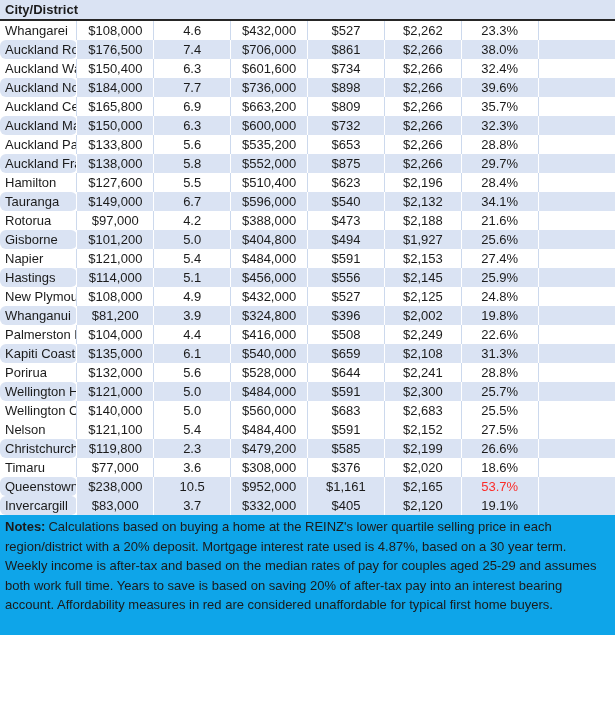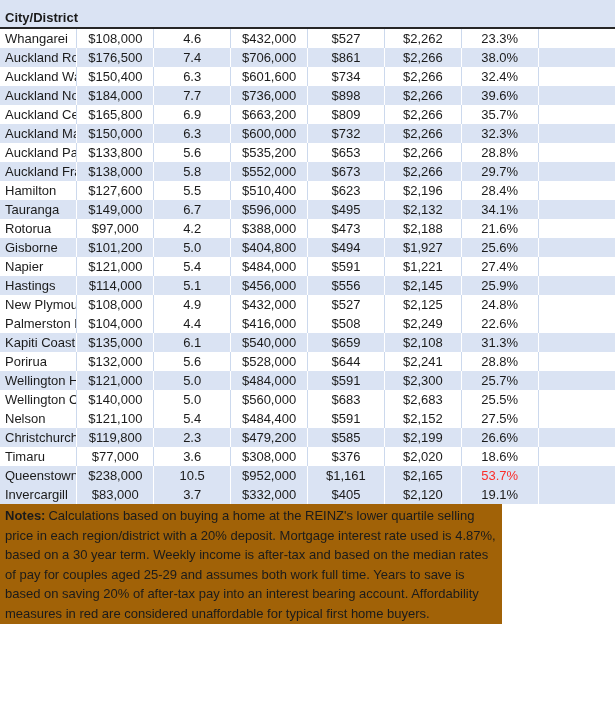--- a/index.html
+++ b/index.html
@@ -12,40 +12,40 @@
   table.afford {
     border-collapse: collapse; table-layout: fixed;
     width: 615px;
     font-family: "Liberation Sans", sans-serif;
     font-size: 13px;
   }
   table.afford th {
     background: var(--alt, #dae3f3);
     border-bottom: 2px solid var(--hdrline, #262626);
     text-align: left; font-weight: bold; font-size: 13px;
-    height: 19px; padding: 8px 0 0 5px;
+    height: 19px; padding: 0 0 0 5px;
   }
   table.afford td {
     height: 19px; padding: 0;
     text-align: center; white-space: nowrap; overflow: hidden;
     border-right: 1px solid var(--grid, #ccd9ed);
     background: #ffffff;
   }
   table.afford td.c0 { text-align: left; padding-left: 5px; }
   table.afford td.filler, table.afford td:last-child { border-right: none; }
   table.afford tr.alt td { background: var(--alt, #dae3f3); border-right-color: #ffffff; }
   table.afford td.red { color: var(--red, #fb2d2a); }
-  .c0 { width: 132px; } .c1 { width: 90px; } .c2 { width: 61px; }
+  .c0 { width: 132px; border-radius: 6px; } .c1 { width: 90px; } .c2 { width: 61px; }
   .c3 { width: 89px; } .c4 { width: 47px; } .c5 { width: 71px; }
   .c6 { width: 109px; } .filler { width: 5px; }
   .notes {
-    box-sizing: border-box; width: 502px; height: 120px;
+    box-sizing: border-box; width: 615px; height: 120px;
     padding: 2px 6px 0 5px;
     font-size: 13px; line-height: 19.5px;
-    background: #a16207;
+    background: #0ea5e9;
   }
   .notes .lbl { font-weight: bold; padding-right: 3px; }
 </style>
 </head>
 <body>
 
 <div id="sheet">
   <table class="afford">
     <thead>
       <tr>
@@ -121,41 +121,41 @@
           <td class="c4">$653</td>
           <td class="c5">$2,266</td>
           <td class="c6">28.8%</td>
           <td class="filler"></td>
         </tr>
         <tr class="alt">
           <td class="c0">Auckland Franklin</td>
           <td class="c1">$138,000</td>
           <td class="c2">5.8</td>
           <td class="c3">$552,000</td>
-          <td class="c4">$673</td>
+          <td class="c4">$875</td>
           <td class="c5">$2,266</td>
           <td class="c6">29.7%</td>
           <td class="filler"></td>
         </tr>
         <tr>
           <td class="c0">Hamilton</td>
           <td class="c1">$127,600</td>
           <td class="c2">5.5</td>
           <td class="c3">$510,400</td>
           <td class="c4">$623</td>
           <td class="c5">$2,196</td>
           <td class="c6">28.4%</td>
           <td class="filler"></td>
         </tr>
         <tr class="alt">
           <td class="c0">Tauranga</td>
           <td class="c1">$149,000</td>
           <td class="c2">6.7</td>
           <td class="c3">$596,000</td>
-          <td class="c4">$495</td>
+          <td class="c4">$540</td>
           <td class="c5">$2,132</td>
           <td class="c6">34.1%</td>
           <td class="filler"></td>
         </tr>
         <tr>
           <td class="c0">Rotorua</td>
           <td class="c1">$97,000</td>
           <td class="c2">4.2</td>
           <td class="c3">$388,000</td>
           <td class="c4">$473</td>
@@ -172,21 +172,21 @@
           <td class="c5">$1,927</td>
           <td class="c6">25.6%</td>
           <td class="filler"></td>
         </tr>
         <tr>
           <td class="c0">Napier</td>
           <td class="c1">$121,000</td>
           <td class="c2">5.4</td>
           <td class="c3">$484,000</td>
           <td class="c4">$591</td>
-          <td class="c5">$1,221</td>
+          <td class="c5">$2,153</td>
           <td class="c6">27.4%</td>
           <td class="filler"></td>
         </tr>
         <tr class="alt">
           <td class="c0">Hastings</td>
           <td class="c1">$114,000</td>
           <td class="c2">5.1</td>
           <td class="c3">$456,000</td>
           <td class="c4">$556</td>
           <td class="c5">$2,145</td>
@@ -194,20 +194,30 @@
           <td class="filler"></td>
         </tr>
         <tr>
           <td class="c0">New Plymouth</td>
           <td class="c1">$108,000</td>
           <td class="c2">4.9</td>
           <td class="c3">$432,000</td>
           <td class="c4">$527</td>
           <td class="c5">$2,125</td>
           <td class="c6">24.8%</td>
+          <td class="filler"></td>
+        </tr>
+        <tr class="alt">
+          <td class="c0">Whanganui</td>
+          <td class="c1">$81,200</td>
+          <td class="c2">3.9</td>
+          <td class="c3">$324,800</td>
+          <td class="c4">$396</td>
+          <td class="c5">$2,002</td>
+          <td class="c6">19.8%</td>
           <td class="filler"></td>
         </tr>
         <tr>
           <td class="c0">Palmerston North</td>
           <td class="c1">$104,000</td>
           <td class="c2">4.4</td>
           <td class="c3">$416,000</td>
           <td class="c4">$508</td>
           <td class="c5">$2,249</td>
           <td class="c6">22.6%</td>

